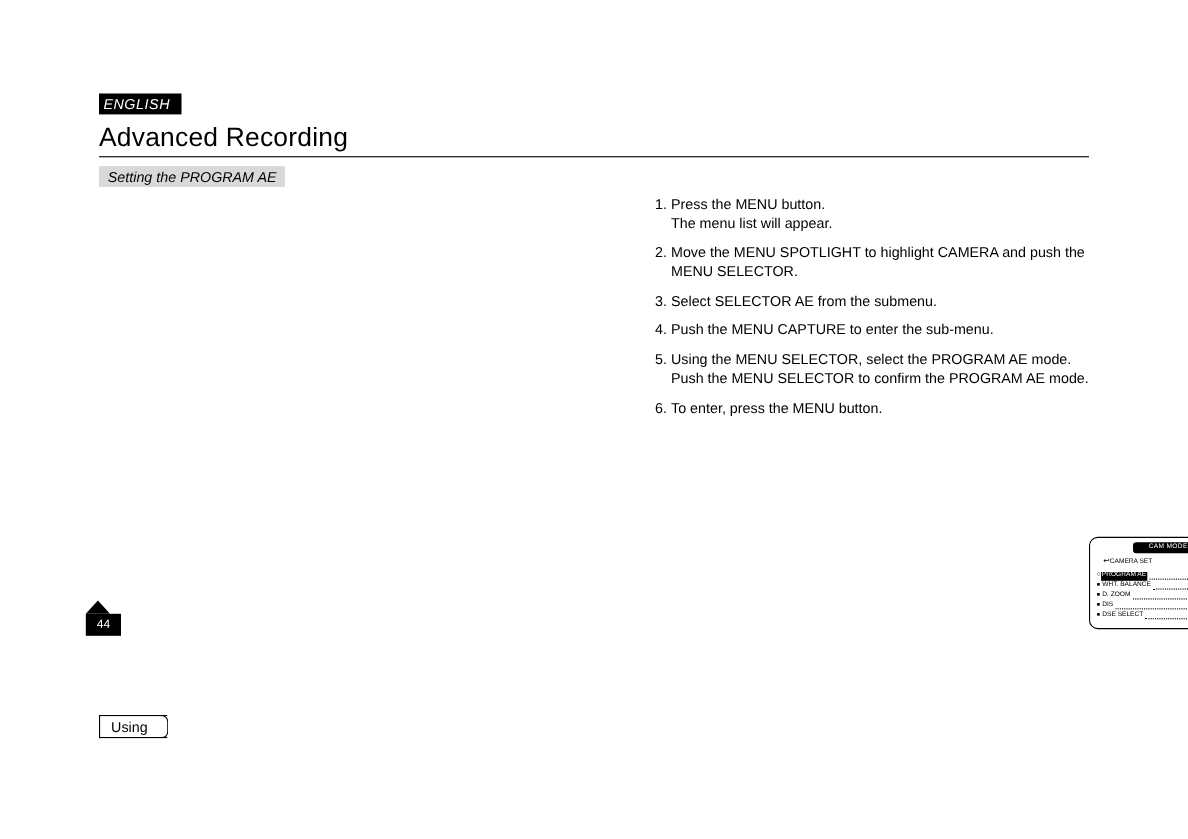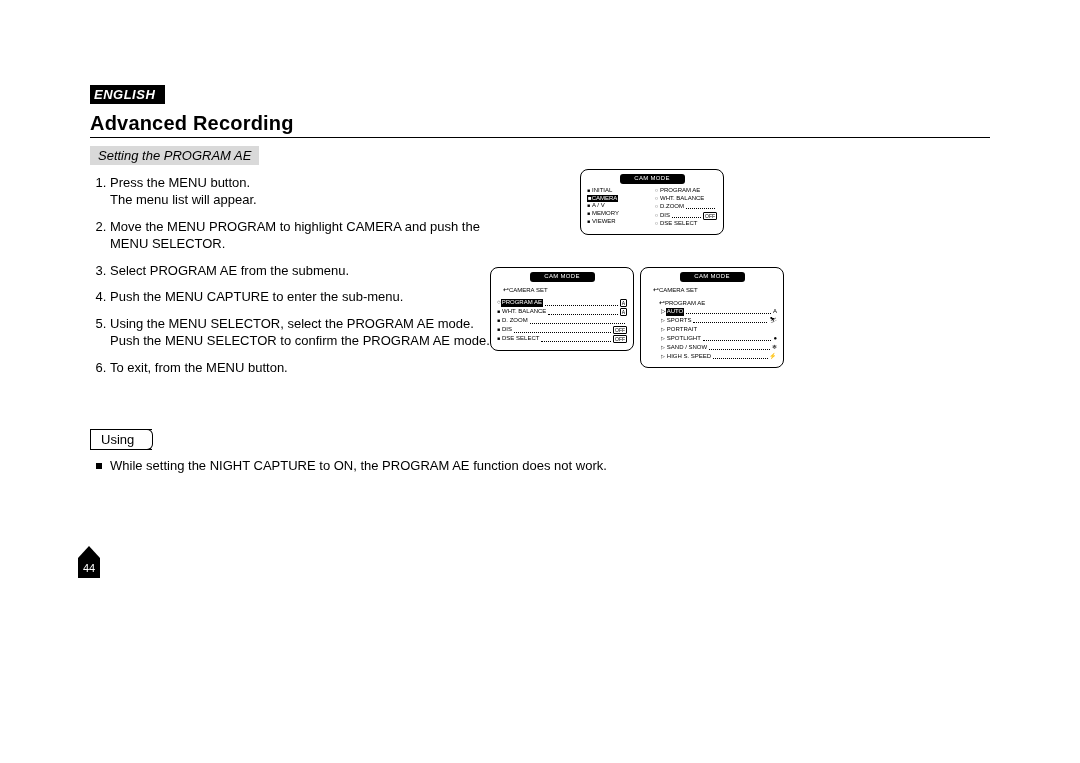--- a/index.html
+++ b/index.html
@@ -19,46 +19,46 @@
     padding: 85px 90px 0 90px;
   }
   .lang-badge {
     display: inline-block;
     background: #000;
     color: #fff;
     font-size: 13px;
     padding: 2px 10px 2px 4px;
     letter-spacing: 0.5px;
     font-style: italic;
-    font-weight: 700;
+    font-weight: 400;
   }
   .title {
-    font-size: 20px;
-    font-weight: 700;
+    font-size: 24px;
+    font-weight: 400;
     margin: 8px 0 2px 0;
     letter-spacing: 0.2px;
   }
   .title-rule {
     border: none;
     border-top: 1.5px solid #000;
     margin: 0 0 8px 0;
   }
   .subtitle {
     display: inline-block;
     background: #d9d9d9;
     font-size: 13px;
     font-style: italic;
     padding: 2px 8px;
     margin-bottom: 4px;
     text-align: right;
   }
   .content-row {
     display: flex;
-    flex-direction: row;
-    align-items: center;
+    flex-direction: column;
+    align-items: flex-end;
   }
   .steps {
     width: 400px;
   }
   ol.steps-list {
     font-size: 13px;
     padding-left: 20px;
     margin: 4px 0 0 0;
   }
   ol.steps-list li {
@@ -103,21 +103,21 @@
     left: -14px;
     top: 5px;
     width: 6px;
     height: 6px;
     background: #000;
   }
   .page-num {
     position: absolute;
     left: 78px;
     bottom: 185px;
-    width: 22px;
+    width: 32px;
     height: 20px;
     background: #000;
     color: #fff;
     font-size: 11px;
     text-align: center;
     line-height: 20px;
     margin-top: 12px;
   }
   .page-num::before {
     content: "";
@@ -226,33 +226,33 @@
   <div class="subtitle">Setting the PROGRAM AE</div>
 
   <div class="content-row">
     <div class="steps">
       <ol class="steps-list">
         <li>
           <span style="white-space:pre-line">Press the MENU button.
 The menu list will appear.</span>
         </li>
         <li>
-          <span>Move the MENU PROGRAM to highlight CAMERA and push the MENU SELECTOR.</span>
-        </li>
-        <li>
-          <span>Select PROGRAM AE from the submenu.</span>
+          <span>Move the MENU SPOTLIGHT to highlight CAMERA and push the MENU SELECTOR.</span>
+        </li>
+        <li>
+          <span>Select SELECTOR AE from the submenu.</span>
         </li>
         <li>
           <span>Push the MENU CAPTURE to enter the sub-menu.</span>
         </li>
         <li>
           <span>Using the MENU SELECTOR, select the PROGRAM AE mode. Push the MENU SELECTOR to confirm the PROGRAM AE mode.</span>
         </li>
         <li>
-          <span>To exit, from the MENU button.</span>
+          <span>To enter, press the MENU button.</span>
         </li>
       </ol>
     </div>
 
     <div class="diagrams">
 
       <div id="osd1" class="osd">
         <div class="osd-title">CAM MODE</div>
         <div class="osd-cols">
           <div class="osd-col">
@@ -344,17 +344,16 @@
               <span>⚡</span>
             </div>
         </div>
       </div>
 
     </div>
   </div>
 
   <div class="notes-label">Using</div>
   <ul class="notes-list">
-    <li>While setting the NIGHT CAPTURE to ON, the PROGRAM AE function does not work.</li>
   </ul>
 
   <div class="page-num">44</div>
 </div>
 
 </body></html>

